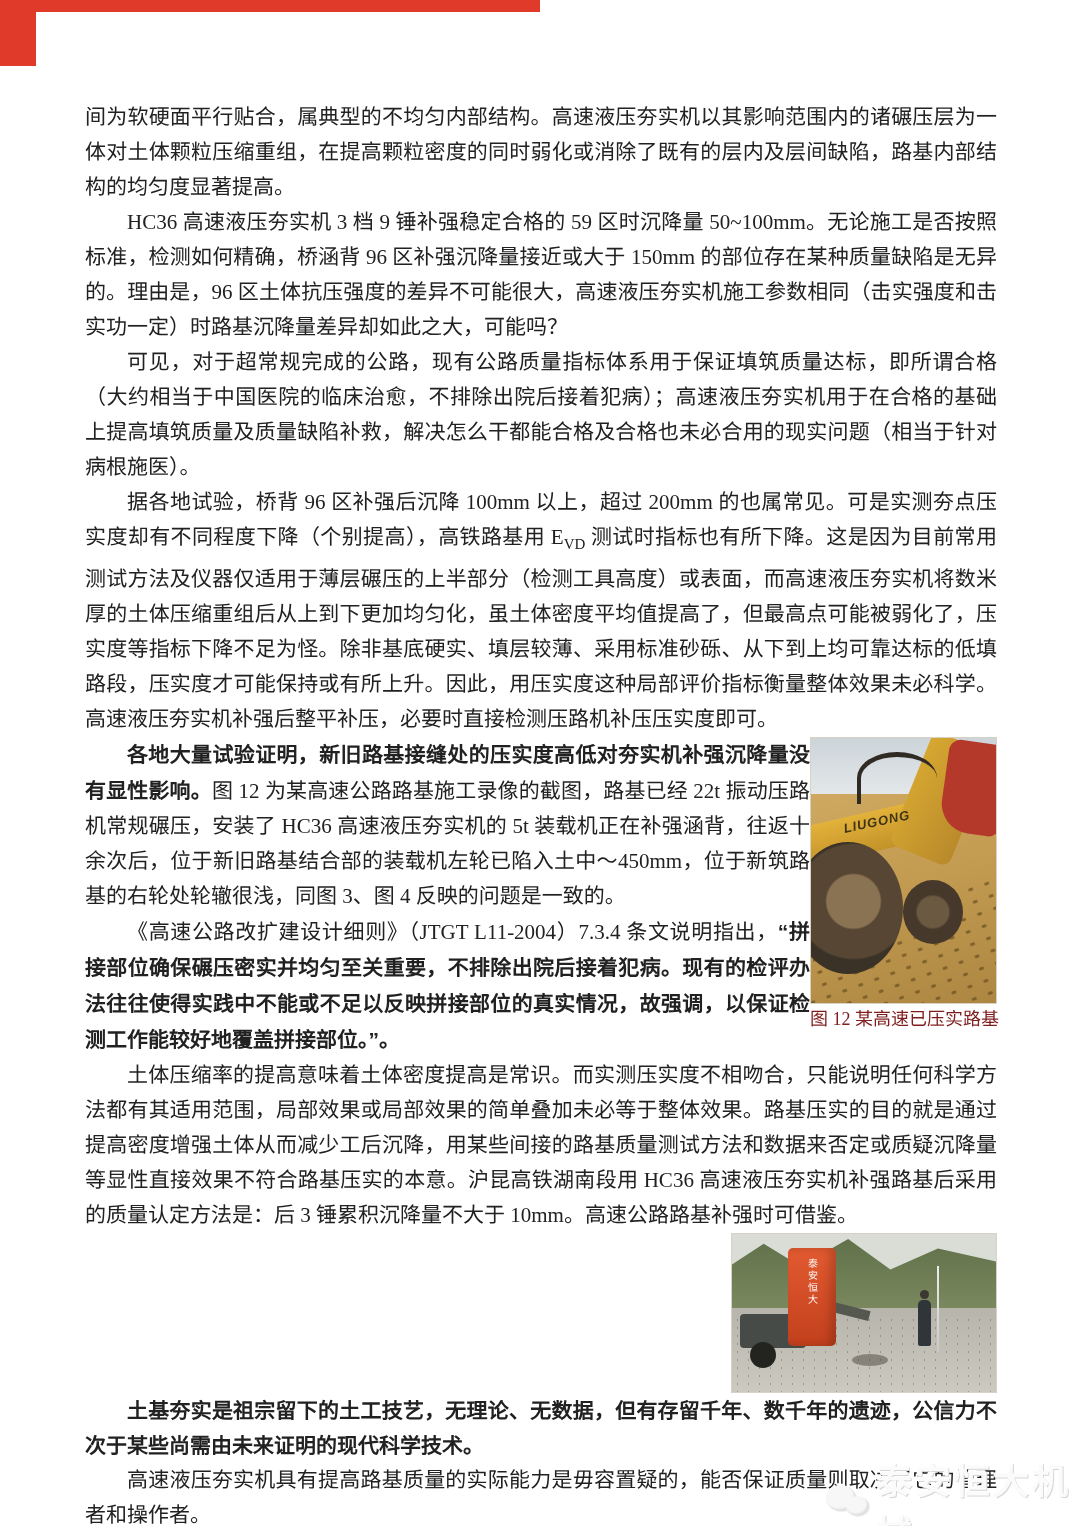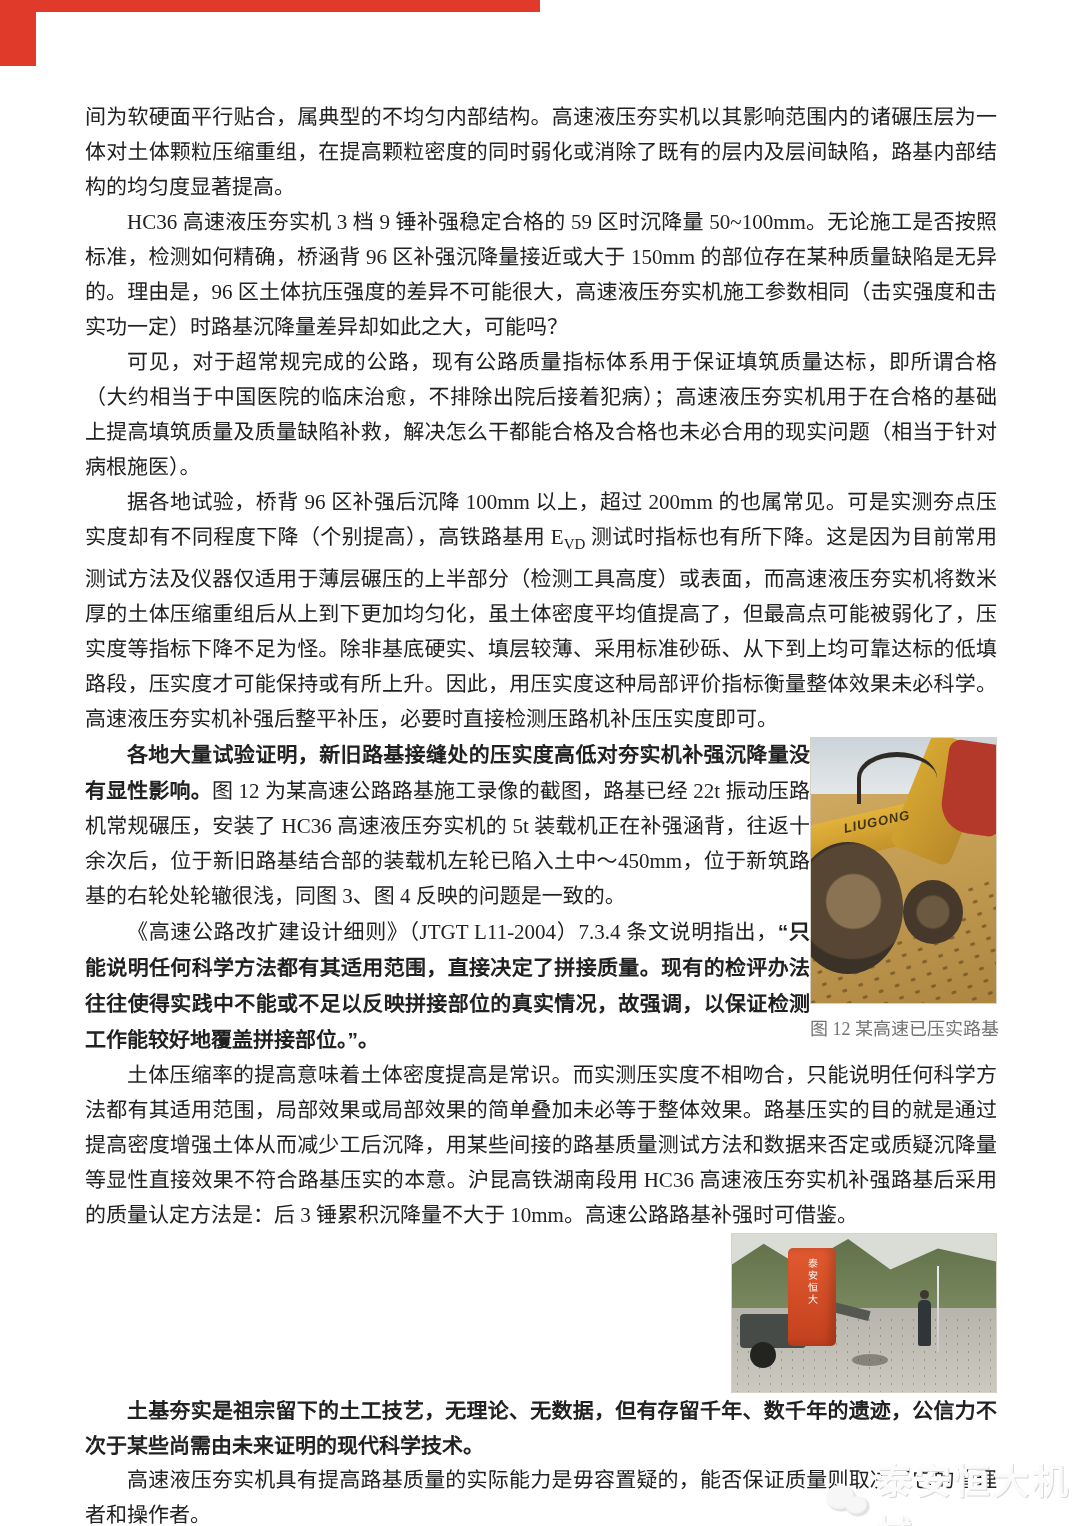--- a/index.html
+++ b/index.html
@@ -15,21 +15,21 @@
   .content { position:absolute; left:85px; top:100px; width:912px; color:#212121; }
   p.para { margin:0; font-size:21px; line-height:35px; text-align:justify; text-indent:2em; }
   p.cont { text-indent:0; }
   p.clear { clear:both; }
   .hei { font-family:"Liberation Sans","DejaVu Sans",sans-serif; font-weight:700; }
   sub.evd { font-size:15px;font-family:Liberation Serif, serif; }
 
   figure.fig { margin:0; }
   .fig1 { float:right; width:187px; margin:6px 0 10px 22px; }
   .fig2 { float:right; width:266px; margin:6px 0 8px 20px; }
-  .caption { font-size:18px; text-align:center; margin-top:10px; color:#737373; white-space:nowrap; }
+  .caption { font-size:18px; text-align:center; color:#7f1d1d; white-space:nowrap; }
 
   .photo { position:relative; overflow:hidden; border:1px solid #d8d2c4; }
   
   .photo1 { width:187px; height:267px; background:#c9a55e; }
   .p1-sky   { position:absolute; top:0; left:0; right:0; height:58px; background:linear-gradient(#ccd4d9,#e4e8ea); }
   .p1-ground{ position:absolute; top:56px; bottom:0; left:0; right:0; background:linear-gradient(165deg,#cfa961 0%,#c29a50 45%,#ad8642 100%); }
   .p1-tracks{ position:absolute; bottom:-22px; left:-30px; width:150%; height:120px;
               background-image:radial-gradient(ellipse 5px 3.5px at center,rgba(92,68,24,.6) 45%,transparent 55%);
               background-size:17px 13px; transform:rotate(-20deg); }
   .p1-boom  { position:absolute; left:-12px; top:66px; width:212px; height:40px; border-radius:8px;
@@ -110,21 +110,21 @@
         <span class="p1-brand">LIUGONG</span>
         <div class="p1-tire"></div>
         <div class="p1-wheel2"></div>
         <div class="p1-red"></div>
       </div>
       <figcaption class="caption">图 12  某高速已压实路基</figcaption>
     </figure>
 
     <p class="para"><b class="hei">各地大量试验证明，新旧路基接缝处的压实度高低对夯实机补强沉降量没有显性影响。</b><span>图 12 为某高速公路路基施工录像的截图，路基已经 22t 振动压路机常规碾压，安装了 HC36 高速液压夯实机的 5t 装载机正在补强涵背，往返十余次后，位于新旧路基结合部的装载机左轮已陷入土中～450mm，位于新筑路基的右轮处轮辙很浅，同图 3、图 4 反映的问题是一致的。</span></p>
 
-    <p class="para"><span>《高速公路改扩建设计细则》（JTGT L11-2004）7.3.4 条文说明指出，</span><b class="hei">“只能说明任何科学方法都有其适用范围，直接决定了拼接质量。现有的检评办法往往使得实践中不能或不足以反映拼接部位的真实情况，故强调，以保证检测工作能较好地覆盖拼接部位。”。</b></p>
+    <p class="para"><span>《高速公路改扩建设计细则》（JTGT L11-2004）7.3.4 条文说明指出，</span><b class="hei">“拼接部位确保碾压密实并均匀至关重要，不排除出院后接着犯病。现有的检评办法往往使得实践中不能或不足以反映拼接部位的真实情况，故强调，以保证检测工作能较好地覆盖拼接部位。”。</b></p>
 
     <p class="para clear">土体压缩率的提高意味着土体密度提高是常识。而实测压实度不相吻合，只能说明任何科学方法都有其适用范围，局部效果或局部效果的简单叠加未必等于整体效果。路基压实的目的就是通过提高密度增强土体从而减少工后沉降，用某些间接的路基质量测试方法和数据来否定或质疑沉降量等显性直接效果不符合路基压实的本意。沪昆高铁湖南段用 HC36 高速液压夯实机补强路基后采用的质量认定方法是：后 3 锤累积沉降量不大于 10mm。高速公路路基补强时可借鉴。</p>
 
     <figure class="fig fig2">
       <div class="photo photo2">
         <div class="p2-sky"></div>
         <div class="p2-hills"></div>
         <div class="p2-ground"></div>
         <div class="p2-gravel"></div>
         <div class="p2-loader"></div>

